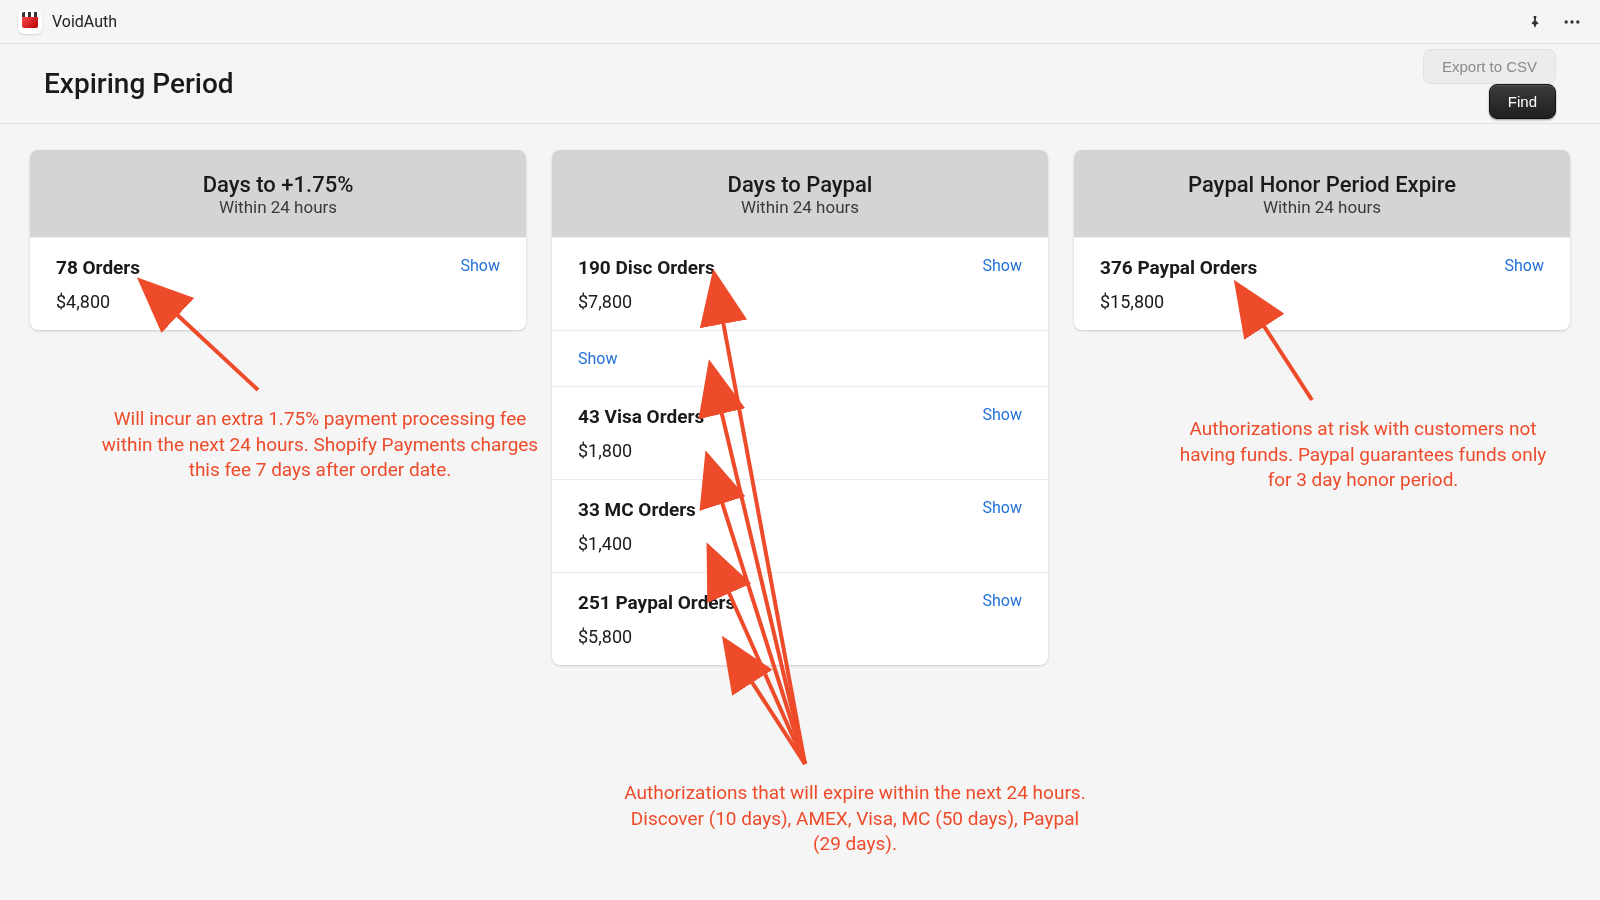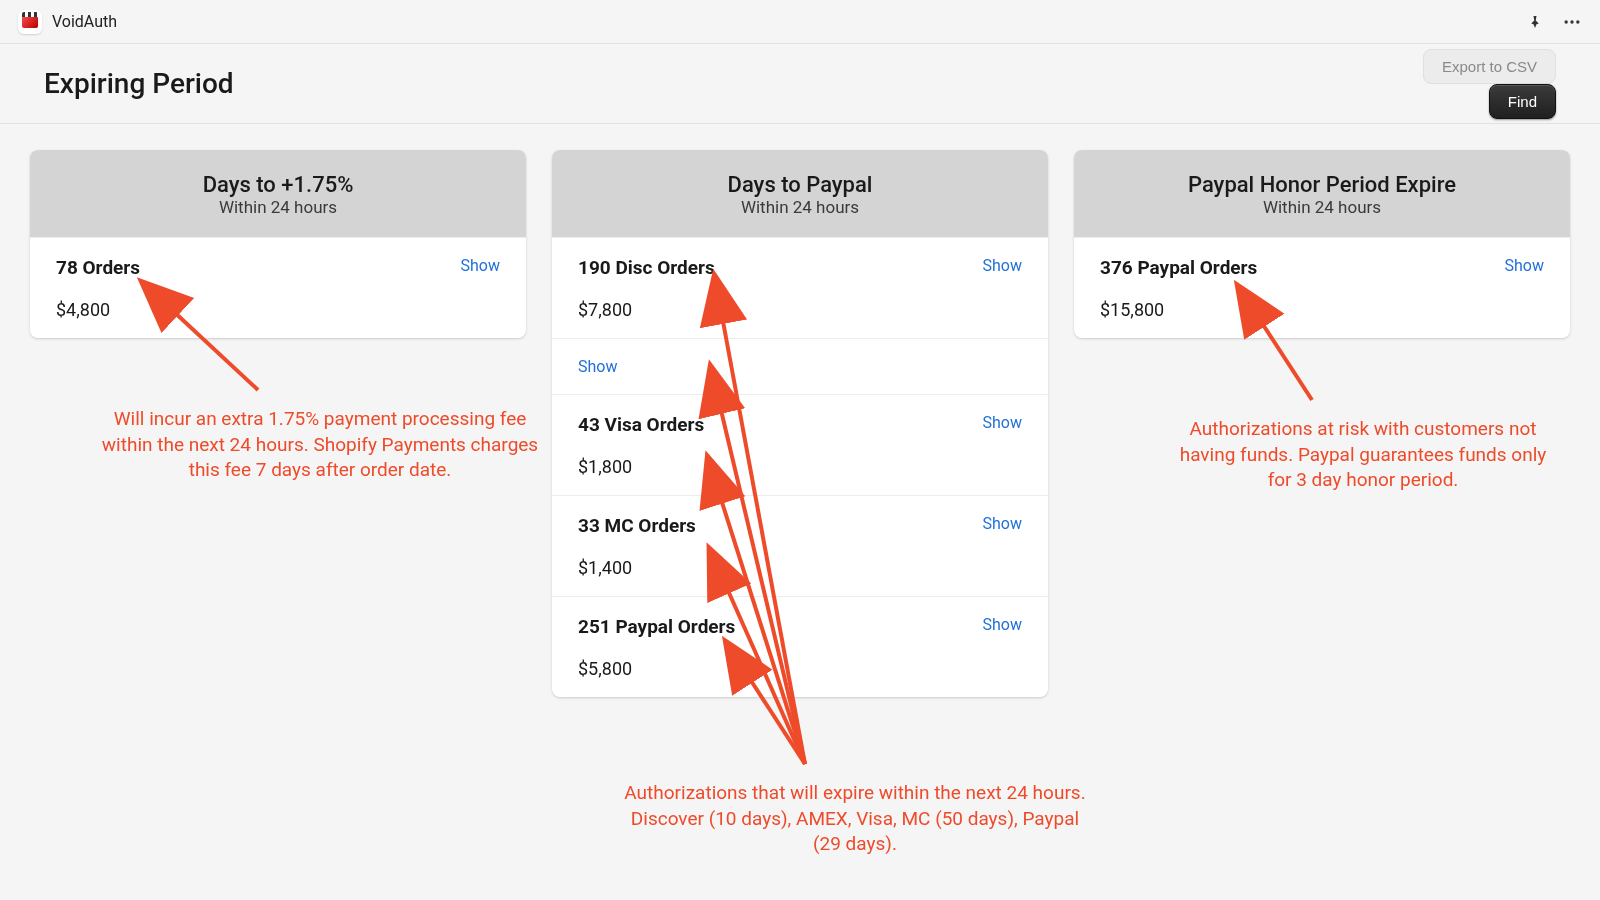--- a/index.html
+++ b/index.html
@@ -97,21 +97,21 @@
   .card-title { font-size: 22px; font-weight: 500; color:#1a1a1a; }
   .card-sub { font-size: 17px; color:#3a3a3a; }
   .row {
     display: flex;
     justify-content: space-between;
     align-items: flex-start;
     padding: 18px 26px;
     border-top: 1px solid #ececec;
   }
   .row:first-of-type { border-top: none; }
-  .row-left { display:flex; flex-direction:column; gap:20px; }
+  .row-left { display:flex; flex-direction:column; gap:12px; }
   .row-title { font-size: 19px; font-weight: 700; color:#1a1a1a; }
   .row-amount { font-size: 18px; color:#1a1a1a; }
   .show-link { font-size: 16px; color:#2271d9; cursor:pointer; }
 
   .annotation {
     position: absolute;
     color: #ee4b2b;
     font-size: 19px;
     text-align: center;
     line-height: 1.35;

